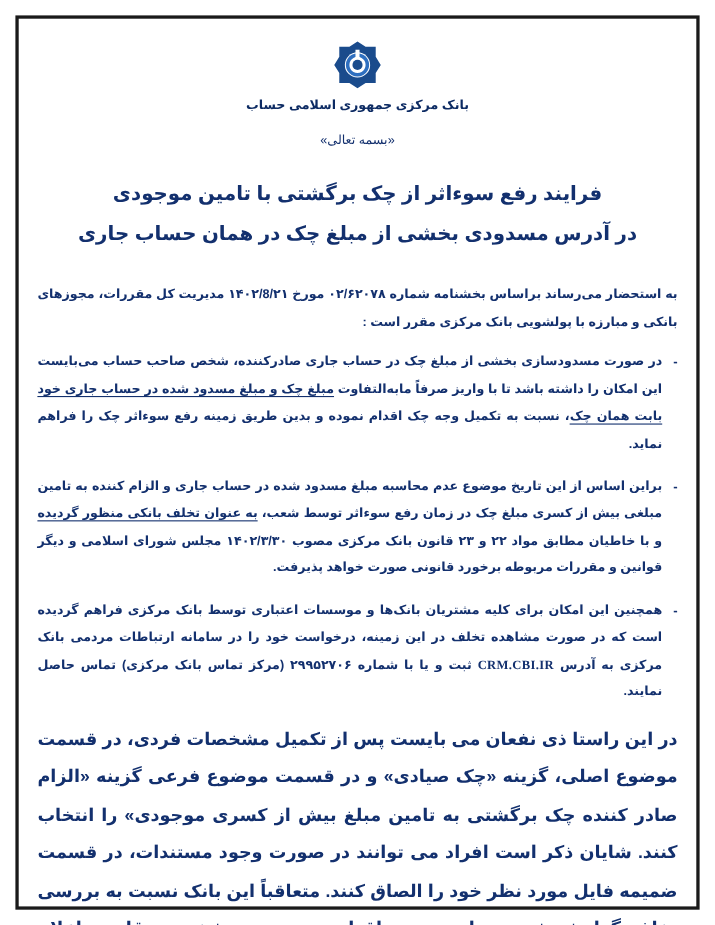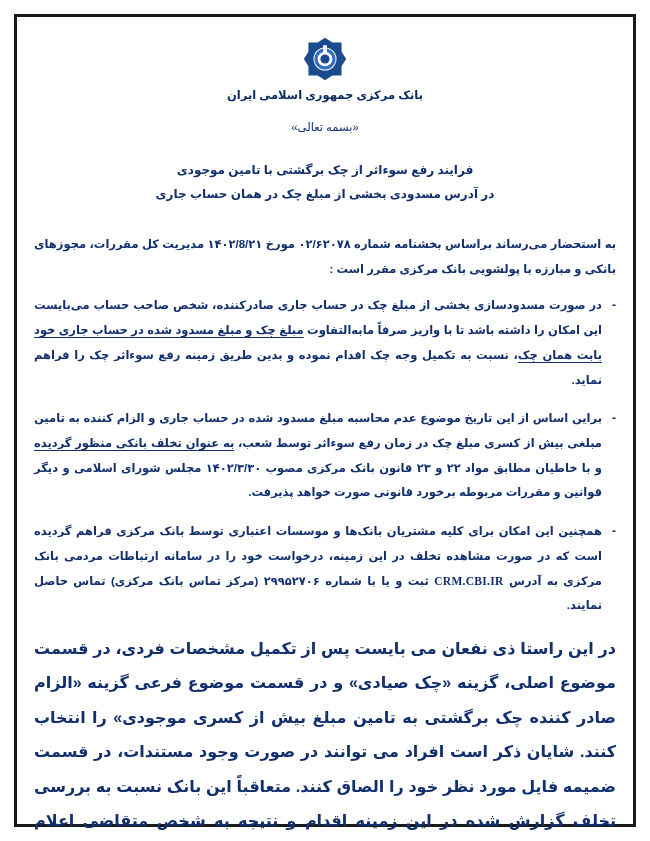--- a/index.html
+++ b/index.html
@@ -52,21 +52,21 @@
   }
   .besmeh {
     text-align: center;
     font-size: 11.5px;
     font-weight: normal;
     color: #13306e;
     margin-bottom: 24px;
   }
   .title {
     text-align: center;
-    font-size: 12px;
+    font-size: 18px;
     font-weight: bold;
     color: #13306e;
     line-height: 2.0;
     margin-bottom: 26px;
   }
   .title div {
     white-space: nowrap;
   }
   .greeting {
     font-size: 11.5px;
@@ -136,21 +136,21 @@
         <svg class="logo" width="46" height="46" viewBox="0 0 100 100" aria-hidden="true">
           <path d="M50 4 L66 14 L86 14 L86 34 L96 50 L86 66 L86 86 L66 86 L50 96 L34 86 L14 86 L14 66 L4 50 L14 34 L14 14 L34 14 Z" fill="#1a4b8c"></path>
           <circle cx="50" cy="50" r="25" fill="#ffffff"></circle>
           <path d="M50 27 a23 23 0 1 0 0.01 0 Z M50 34 a16 16 0 1 1 -0.01 0 Z" fill="#2e6fc0"></path>
           <circle cx="50" cy="50" r="10" fill="#1a4b8c"></circle>
           <rect x="46" y="20" width="8" height="16" fill="#ffffff"></rect>
         </svg>
       </span>
     </div>
 
-    <div class="org-name">بانک مرکزی جمهوری اسلامی ایران</div>
+    <div class="org-name">بانک مرکزی جمهوری اسلامی حساب</div>
 
     <div class="besmeh">«بسمه تعالی»</div>
 
     <div class="title">
       <div>فرایند رفع سوءاثر از چک برگشتی با تامین موجودی</div>
       <div>در آدرس مسدودی بخشی از مبلغ چک در همان حساب جاری</div>
     </div>
 
 
     <div class="para">به استحضار می‌رساند براساس بخشنامه شماره ۰۲/۶۲۰۷۸ مورخ ۱۴۰۲/8/۲۱ مدیریت کل مقررات، مجوزهای بانکی و مبارزه با پولشویی بانک مرکزی مقرر است :</div>

